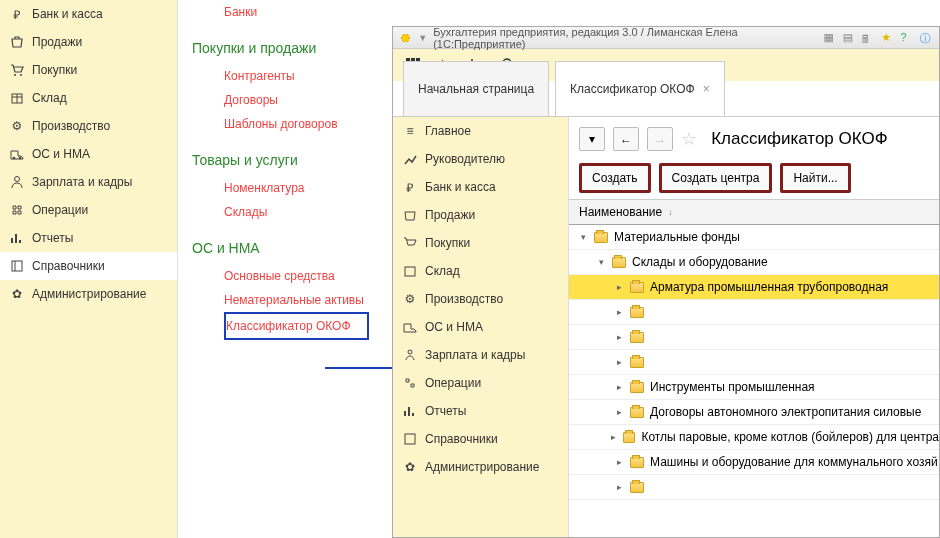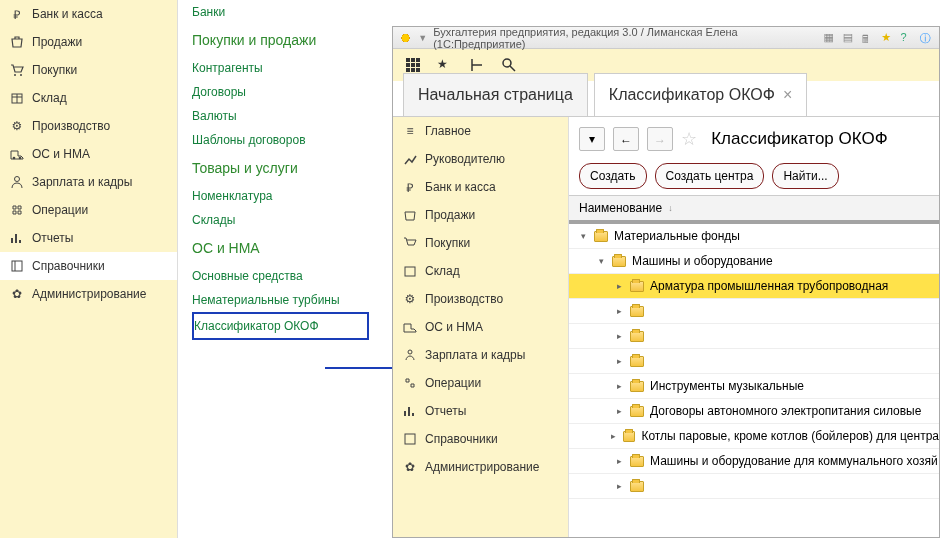--- a/index.html
+++ b/index.html
@@ -6,57 +6,57 @@
   body { width: 940px; height: 538px; background: #fff; position: relative; overflow: hidden; font-size: 12px; }
 
   
   .left-panel { position: absolute; left: 0; top: 0; width: 178px; height: 538px; background: #fdf5ca; border-right: 1px solid #ddd; }
   .left-item { display: flex; align-items: center; padding: 7px 10px; gap: 8px; cursor: pointer; color: #333; }
   .left-item.sel { background: #fff; }
   .lico { width: 14px; height: 14px; display: inline-flex; align-items: center; justify-content: center; color: #444; }
 
   
   .mid-panel { position: absolute; left: 178px; top: 0; width: 205px; height: 538px; background: #fff; padding: 0 14px; }
-  .mid-panel .link { color: #15803d; padding: 5px 0; display: block; cursor: pointer; }
-  .mid-panel .section { color: #2f8a2f; font-size: 14px; margin: 8px 0 8px; }
+  .mid-panel .link { color: #ef4444; padding: 5px 0; display: block; cursor: pointer; margin-left: 32px; }
+  .mid-panel .section { color: #2f8a2f; font-size: 14px; margin: 16px 0 8px; }
   .okof-box { border: 2px solid #1a3db8; display: inline-block; padding: 1px 4px; }
 
   
   .arrow { position: absolute; left: 325px; top: 363px; width: 260px; height: 10px; pointer-events: none; }
   .arrow-line { position:absolute; left:0; top:4px; width:248px; height:2px; background:#1a3db8; }
   .arrow-head { position:absolute; right:0; top:0; width:0; height:0; border-left:12px solid #1a3db8; border-top:5px solid transparent; border-bottom:5px solid transparent; }
 
   
   .win { position: absolute; left: 392px; top: 26px; width: 548px; height: 512px; background: #fff; border: 1px solid #aaa; }
   .titlebar { height: 22px; background: linear-gradient(#f5f5f5,#e5e5e5); display:flex; align-items:center; padding:0 6px; gap:6px; font-size:11px; color:#555; border-bottom:1px solid #ccc;}
   .titlebar .logo { width:14px; height:14px; background:radial-gradient(circle,#ffcc00 40%,#d89000 42%,transparent 44%); border-radius:50%; }
   .titlebar .spacer { flex:1; }
   .titlebar .tico { width:14px;height:14px; color:#888; }
 
   .toolrow { height:32px; background:#fdf5ca; display:flex; align-items:center; gap:16px; padding:0 12px; }
   .toolrow .tico { width:16px;height:16px; color:#333; }
 
   .tabbar { height:36px; display:flex; align-items:flex-end; gap:6px; padding:0 10px; border-bottom:1px solid #ccc; }
-  .tab { padding:12px 14px; border:1px solid #ccc; border-bottom:none; background:#fff; font-size:16px; color:#333; cursor:pointer; }
+  .tab { padding:20px 14px; border:1px solid #ccc; border-bottom:none; background:#fff; font-size:12px; color:#333; cursor:pointer; }
   .tab.inactive { background:#f4f4f4; }
   .tab .close { margin-left:8px; color:#999; }
 
   .win-body { display:flex; height: calc(100% - 90px);}
   .yellow-side { width:176px; background:#fdf5ca; border-right:1px solid #ddd; overflow:hidden;}
   .ys-item { display:flex; align-items:center; gap:8px; padding:7px 10px; color:#333; cursor:pointer;}
 
   .content { flex:1; overflow:hidden;}
   .headrow { display:flex; align-items:center; padding:10px 10px 6px; gap:8px;}
   .sqbtn { width:26px;height:24px;border:1px solid #bbb;background:#f8f8f8;display:flex;align-items:center;justify-content:center;border-radius:2px;cursor:pointer;}
   .content h2 { font-size:17px; font-weight:normal; margin-left:6px;}
   .btnrow { display:flex; gap:8px; padding:6px 10px; }
-  .btn { padding:5px 10px; border:1px solid #7f1d1d; background:#fafafa; border-radius:12px; cursor:pointer; font-size:12px;}
+  .btn { padding:5px 10px; border:3px solid #7f1d1d; background:#fafafa; border-radius:2px; cursor:pointer; font-size:12px;}
   .btn.disabled { color:#aaa; background:#f3f3f3;}
 
-  .grid-header { background:#f3f3f3; border-top:1px solid #ccc; border-bottom:4px solid #a3a3a3; padding:5px 10px; display:flex; align-items:center; gap:6px;}
+  .grid-header { background:#f3f3f3; border-top:1px solid #ccc; border-bottom:1px solid #a3a3a3; padding:5px 10px; display:flex; align-items:center; gap:6px;}
   .grid-header .sort {font-size:9px;color:#888;}
 
   .tree { overflow:hidden;}
   .trow { display:flex; align-items:center; height:25px; border-bottom:1px solid #eee; padding-left:0; white-space:nowrap; font-size:12px;}
   .trow.sel { background:#ffe24a; }
   .indent{display:inline-block;}
   .expander { width:9px; display:inline-block; font-size:9px; color:#666; margin-right:4px;}
   .folder { width:14px;height:11px; background:linear-gradient(#ffe08a,#f5c542); border:1px solid #c9a227; border-radius:1px; display:inline-block; margin-right:6px; position:relative;}
   .folder:before{content:"";position:absolute;top:-3px;left:1px;width:6px;height:3px;background:#f5c542;border:1px solid #c9a227;border-bottom:none;border-radius:1px 1px 0 0;}
 
@@ -150,30 +150,29 @@
       <span>Администрирование</span>
     </div>
 </div>
 
 <div class="mid-panel">
   <span class="link">Банки</span>
 
   <div class="section">Покупки и продажи</div>
   <span class="link">Контрагенты</span>
   <span class="link">Договоры</span>
-  <span class="link">Валюты</span>
   <span class="link">Шаблоны договоров</span>
 
   <div class="section">Товары и услуги</div>
   <span class="link">Номенклатура</span>
   <span class="link">Склады</span>
 
   <div class="section">ОС и НМА</div>
   <span class="link">Основные средства</span>
-  <span class="link">Нематериальные турбины</span>
+  <span class="link">Нематериальные активы</span>
   <span class="link okof-box">Классификатор ОКОФ</span>
 </div>
 
 <div class="arrow">
   <div class="arrow-line"></div>
     <div class="arrow-head"></div>
 </div>
 
 <div class="win">
   <div class="titlebar">
@@ -336,21 +335,21 @@
         <div class="trow">
             <span class="indent" style="width:12px"></span>
             <span class="expander">▾</span>
             <span class="folder"></span>
             <span>Материальные фонды</span>
           </div>
         <div class="trow">
             <span class="indent" style="width:30px"></span>
             <span class="expander">▾</span>
             <span class="folder"></span>
-            <span>Машины и оборудование</span>
+            <span>Склады и оборудование</span>
           </div>
         <div class="trow sel">
             <span class="indent" style="width:48px"></span>
             <span class="expander">▸</span>
             <span class="folder"></span>
             <span>Арматура промышленная трубопроводная</span>
           </div>
         <div class="trow">
             <span class="indent" style="width:48px"></span>
             <span class="expander">▸</span>
@@ -363,21 +362,21 @@
           </div>
         <div class="trow">
             <span class="indent" style="width:48px"></span>
             <span class="expander">▸</span>
             <span class="folder"></span>
           </div>
         <div class="trow">
             <span class="indent" style="width:48px"></span>
             <span class="expander">▸</span>
             <span class="folder"></span>
-            <span>Инструменты музыкальные</span>
+            <span>Инструменты промышленная</span>
           </div>
         <div class="trow">
             <span class="indent" style="width:48px"></span>
             <span class="expander">▸</span>
             <span class="folder"></span>
             <span>Договоры автономного электропитания силовые</span>
           </div>
         <div class="trow">
             <span class="indent" style="width:48px"></span>
             <span class="expander">▸</span>

